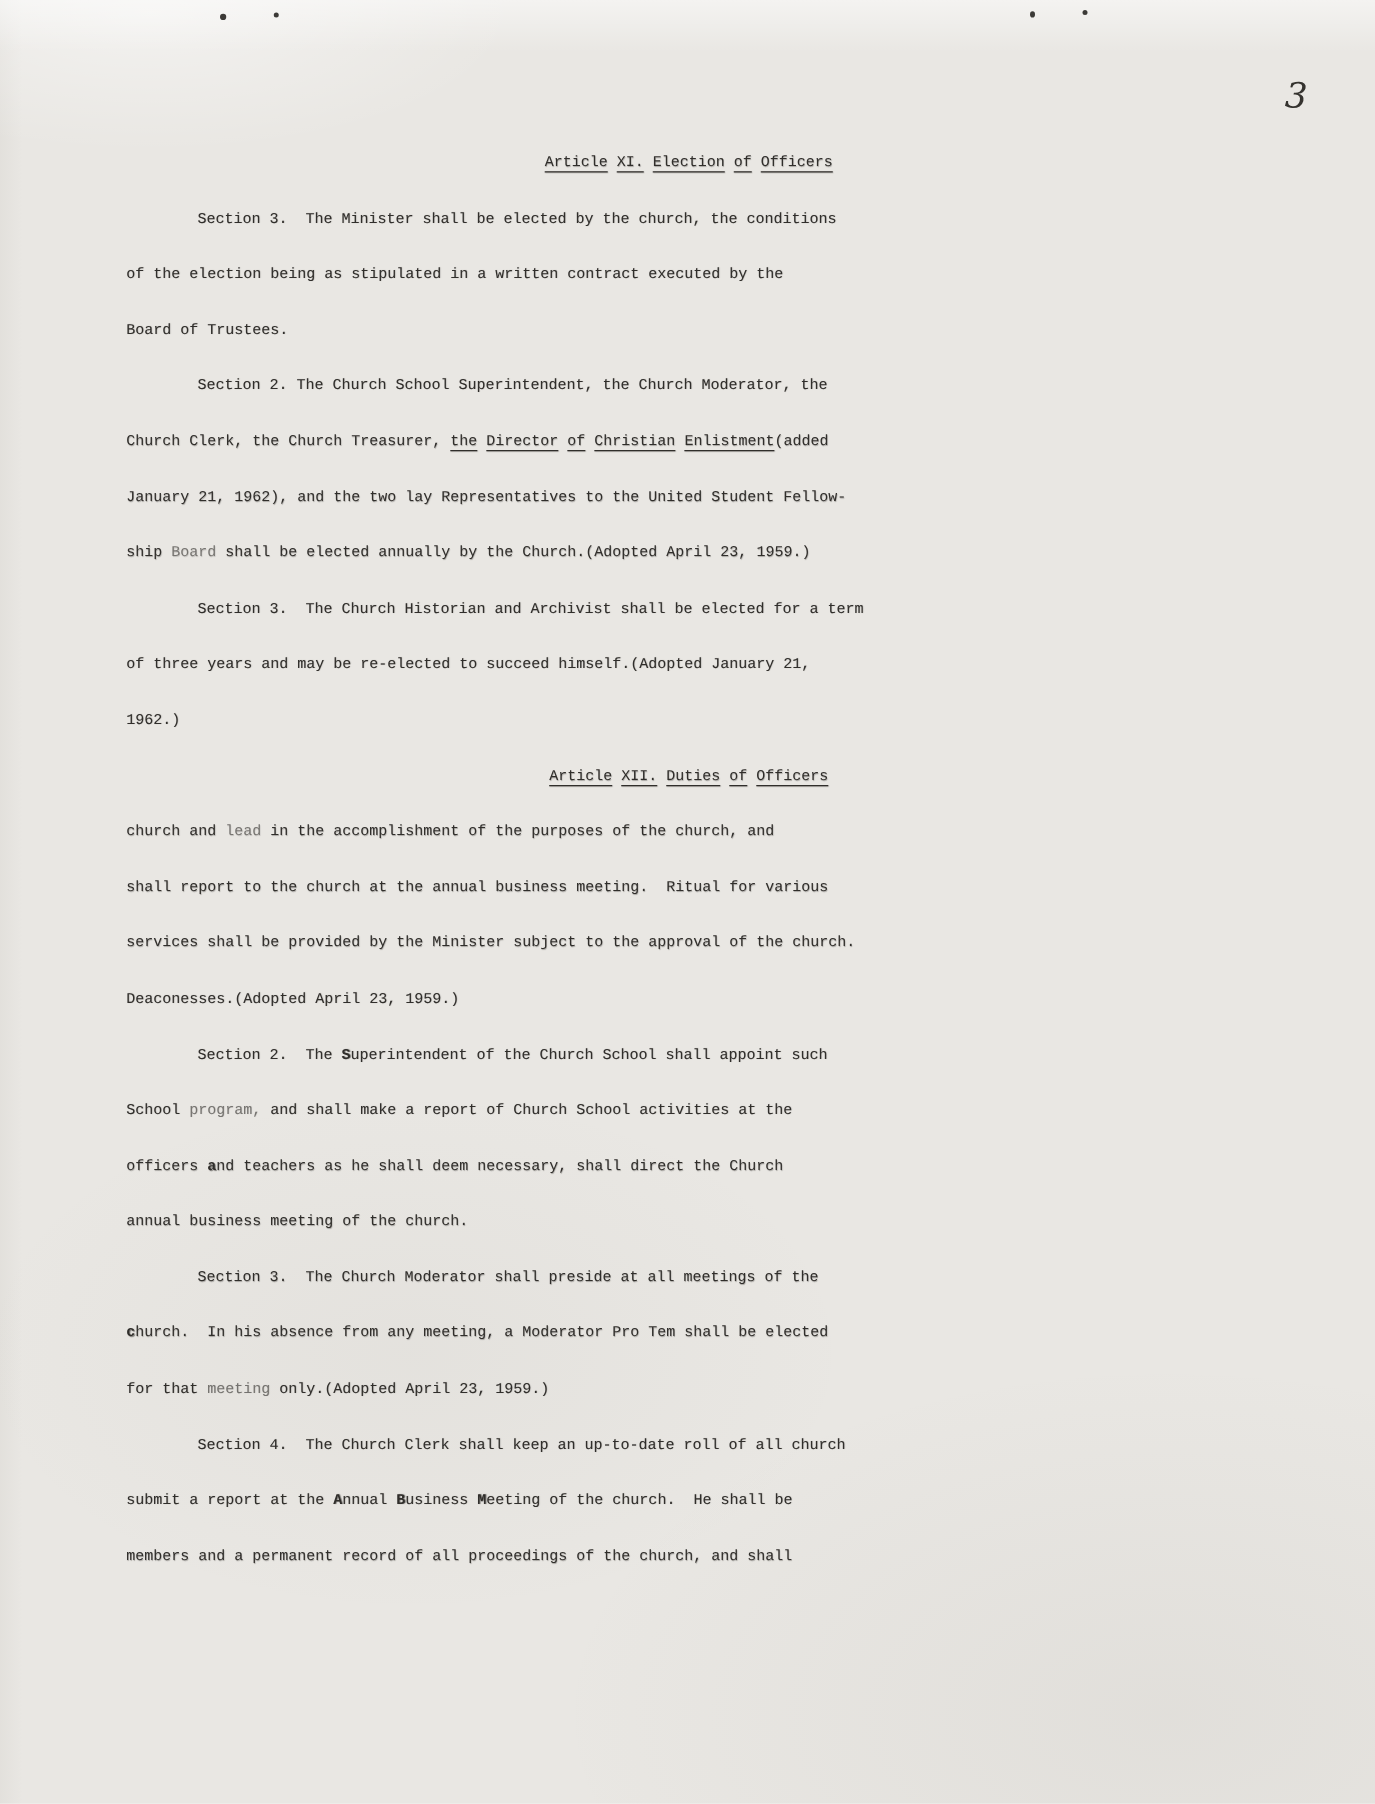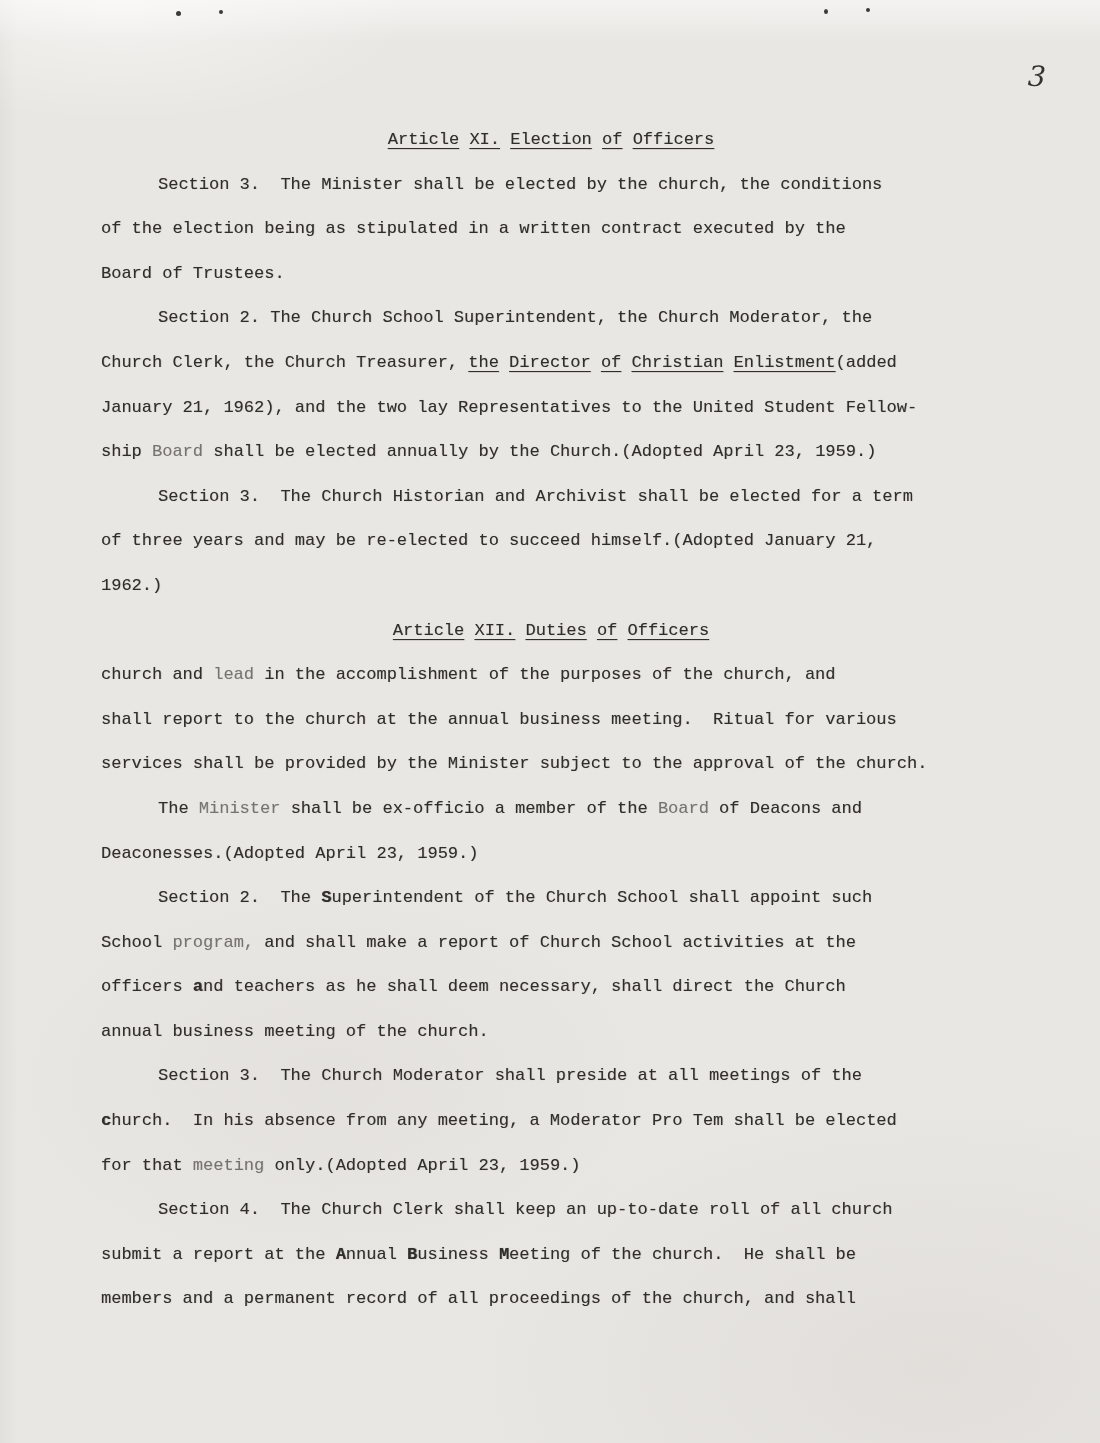--- a/index.html
+++ b/index.html
@@ -27,22 +27,22 @@
   .speck.s2 { left:219px; top:10px; width:4px; height:4px; }
   .speck.s3 { left:824px; top:9px;  width:4px; height:5px; }
   .speck.s4 { left:866px; top:8px;  width:4px; height:4px; }
   .page-number {
     position:absolute; left:1028px; top:60px;
     font-family:"DejaVu Serif", serif; font-style:italic;
     font-size:28px; color:#35332f;
     transform:rotate(3deg);
   }
   .doc {
-    position:absolute; left:101px; top:118px; width:900px;
-    font-size:17px; line-height:44.6px;
+    position:absolute; left:101px; top:108px; width:900px;
+    font-size:12px; line-height:44.6px;
     color:#302e2b;
     text-shadow:0.4px 0.4px 0.7px rgba(48,46,43,0.35);
   }
   .line { white-space:pre; height:44.6px; }
   .para .line.first { padding-left:57px; }
   .heading .line { text-align:center; }
   .u { text-decoration:underline; text-underline-offset:4px; text-decoration-thickness:1.4px; }
   .b { font-weight:bold; text-shadow:0.7px 0.4px 0.8px rgba(40,38,35,0.55); }
   .f { opacity:0.62; }
 </style>
@@ -77,21 +77,20 @@
       </div>
       <div class="heading">
         <div class="line"><span class="u">Article</span> <span class="u">XII.</span> <span class="u">Duties</span> <span class="u">of</span> <span class="u">Officers</span></div>
       </div>
       <div class="para">
         <div class="line">church and <span class="f">lead</span> in the accomplishment of the purposes of the church, and</div>
         <div class="line">shall report to the church at the annual business meeting.  Ritual for various</div>
         <div class="line">services shall be provided by the Minister subject to the approval of the church.</div>
       </div>
       <div class="para">
-        <div class="line first">The <span class="f">Minister</span> shall be ex-officio a member of the <span class="f">Board</span> of Deacons and</div>
         <div class="line">Deaconesses.(Adopted April 23, 1959.)</div>
       </div>
       <div class="para">
         <div class="line first">Section 2.  The <span class="b">S</span>uperintendent of the Church School shall appoint such</div>
         <div class="line">School <span class="f">program,</span> and shall make a report of Church School activities at the</div>
         <div class="line">officers <span class="b">a</span>nd teachers as he shall deem necessary, shall direct the Church</div>
         <div class="line">annual business meeting of the church.</div>
       </div>
       <div class="para">
         <div class="line first">Section 3.  The Church Moderator shall preside at all meetings of the</div>

